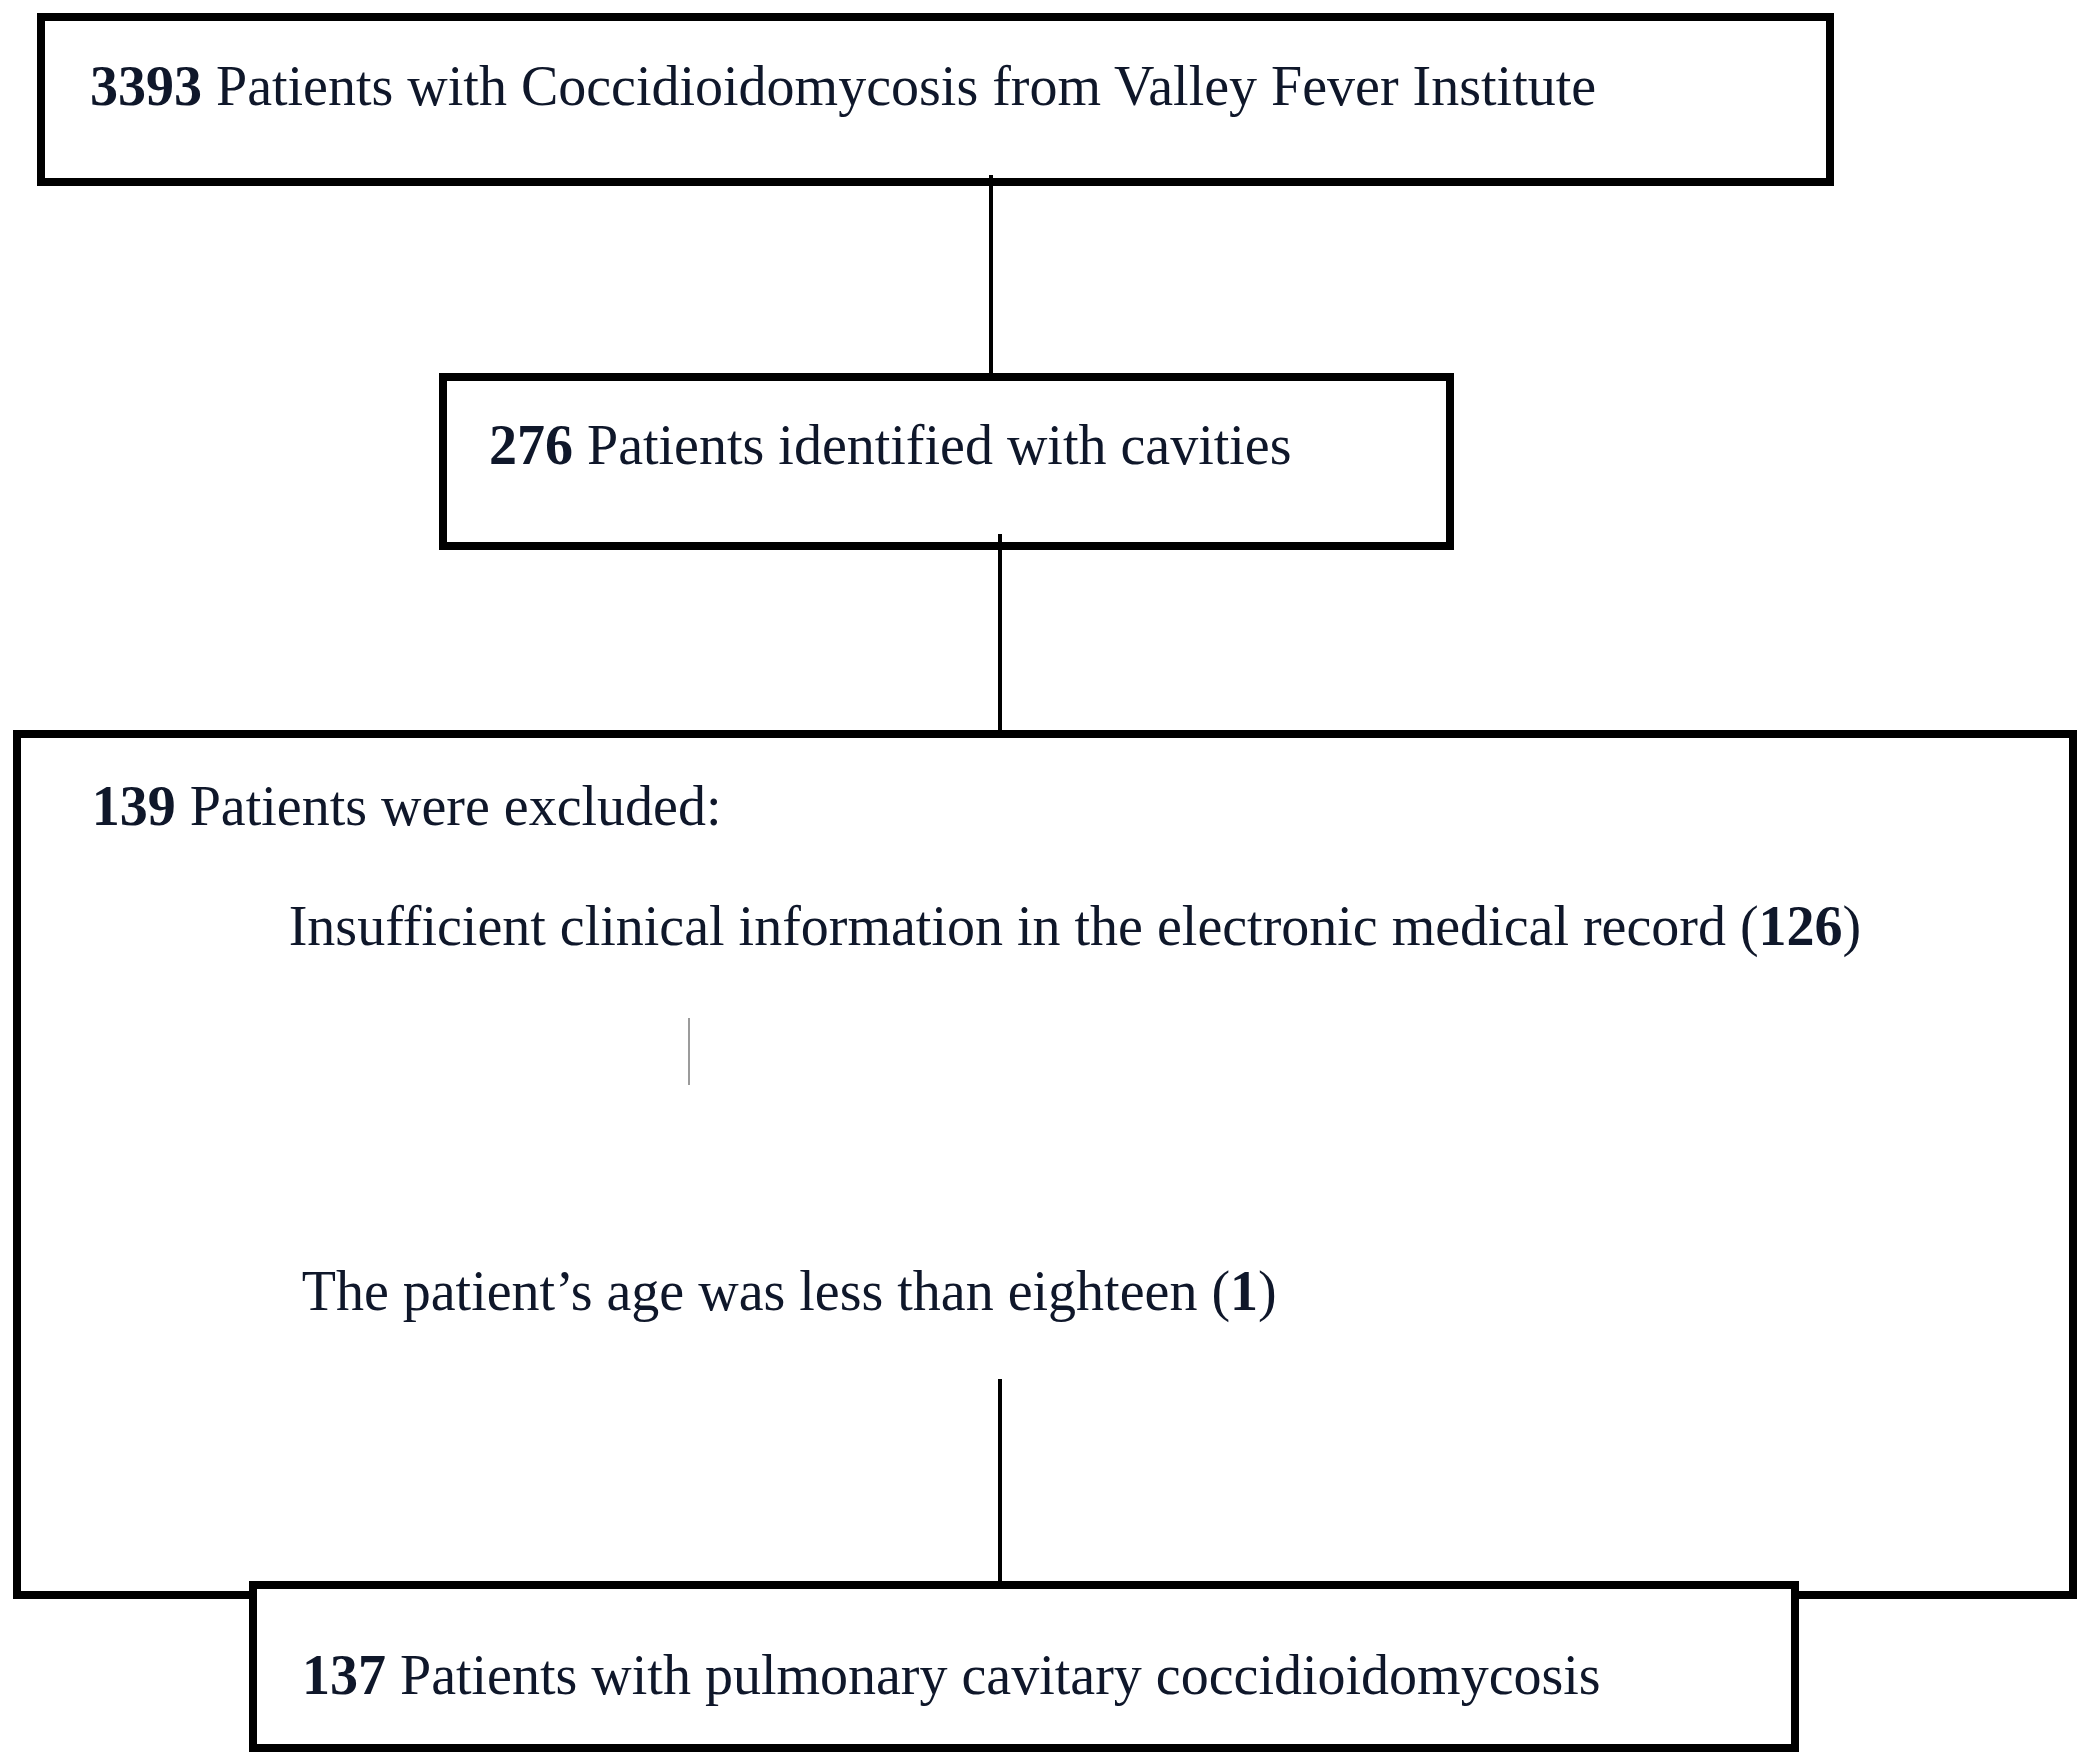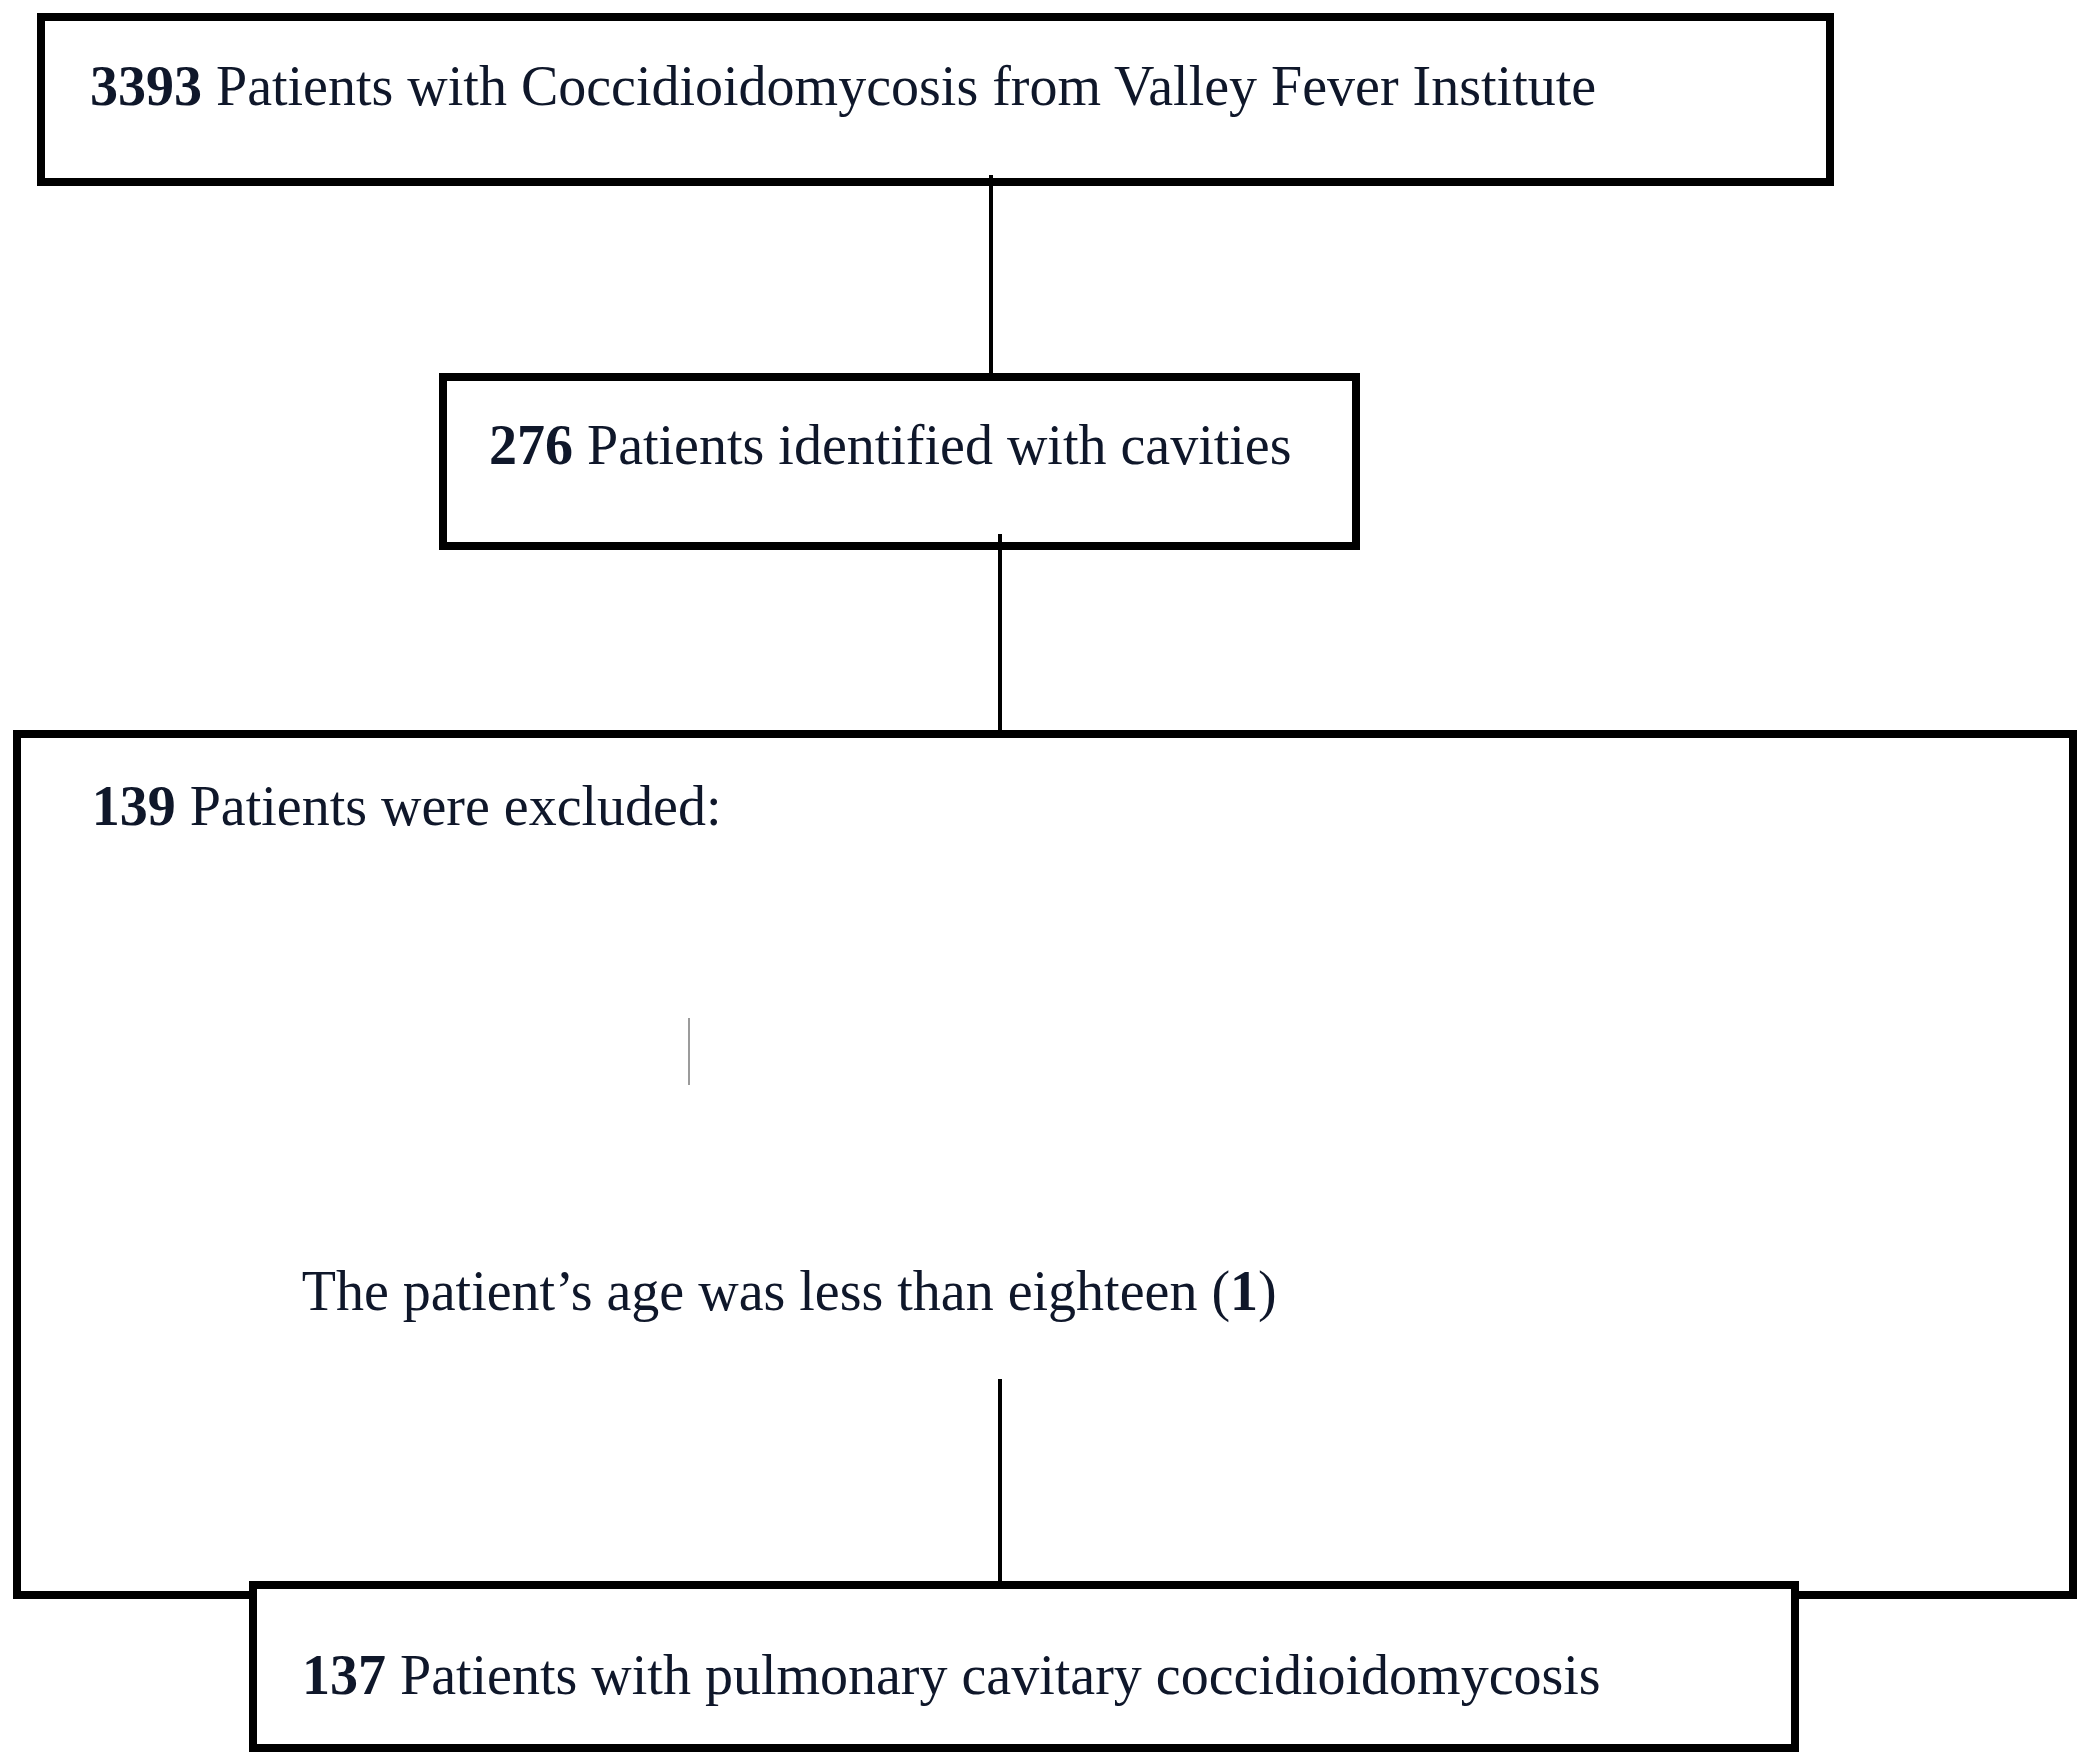--- a/index.html
+++ b/index.html
@@ -41,29 +41,30 @@
 <body>
 
 <div class="page">
 
   <div class="box" style="left:37px;top:12.7px;width:1797px;height:173px;">
     <div class="lbl" style="left:45px;top:37px;"><b>3393</b><span> Patients with Coccidioidomycosis from Valley Fever Institute</span></div>
   </div>
 
   <div class="vline" style="left:989px;top:175px;height:212px;"></div>
 
-  <div class="box" style="left:439px;top:373px;width:921px;height:177px;">
+  <div class="box" style="left:439px;top:373px;width:1015px;height:177px;">
     <div class="lbl" style="left:42px;top:36px;"><b>276</b><span> Patients identified with cavities</span></div>
   </div>
 
   <div class="vline" style="left:998px;top:534px;height:208px;"></div>
 
   <div class="box" style="left:12.7px;top:730px;width:2064px;height:869px;">
     <div class="lbl" style="left:71px;top:40px;"><b>139</b><span> Patients were excluded:</span></div>
 
+    <div class="lbl" style="left:268px;top:160px;"><span>Insufficient clinical information in the electronic medical record (</span><b>126</b><span>)</span></div>
 
 
     <div class="cursor" style="left:667px;top:280px;height:67px;"></div>
 
 
     <div class="lbl" style="left:281px;top:525px;text-align:center;"><span>The patient’s age was less than eighteen (</span><b>1</b><span>)</span></div>
   </div>
 
   <div class="vline" style="left:998px;top:1379px;height:211px;"></div>
 

